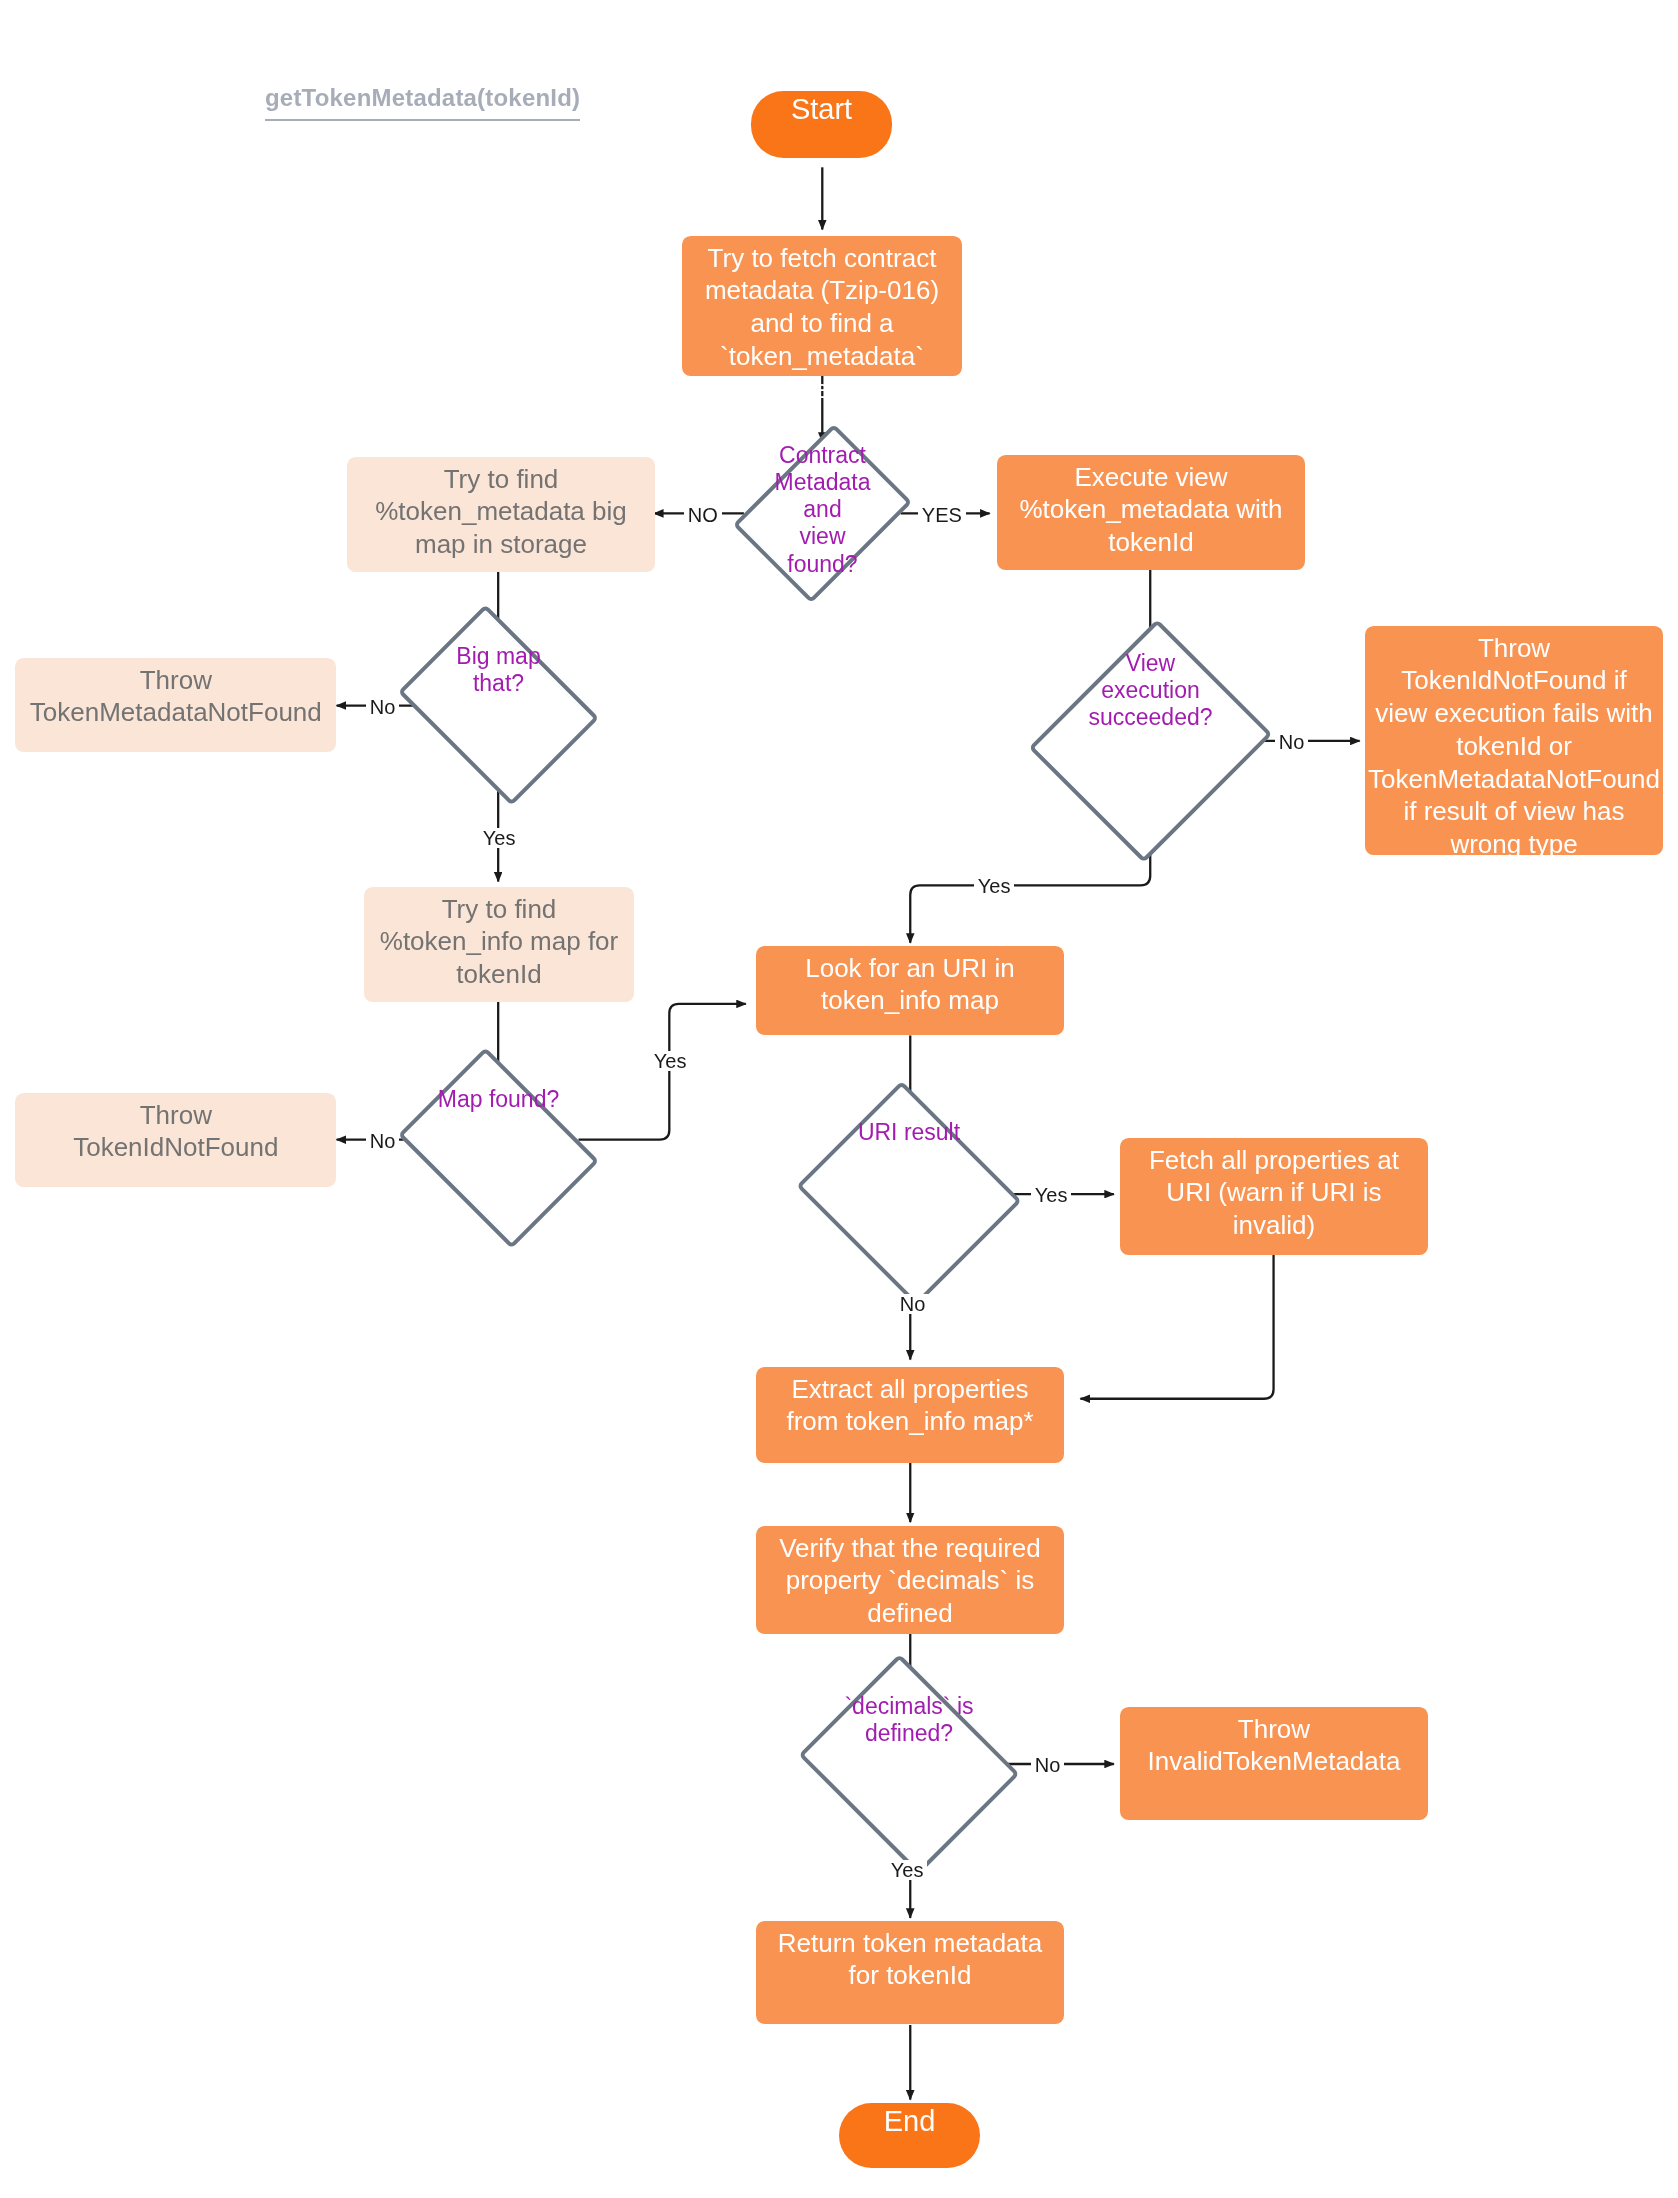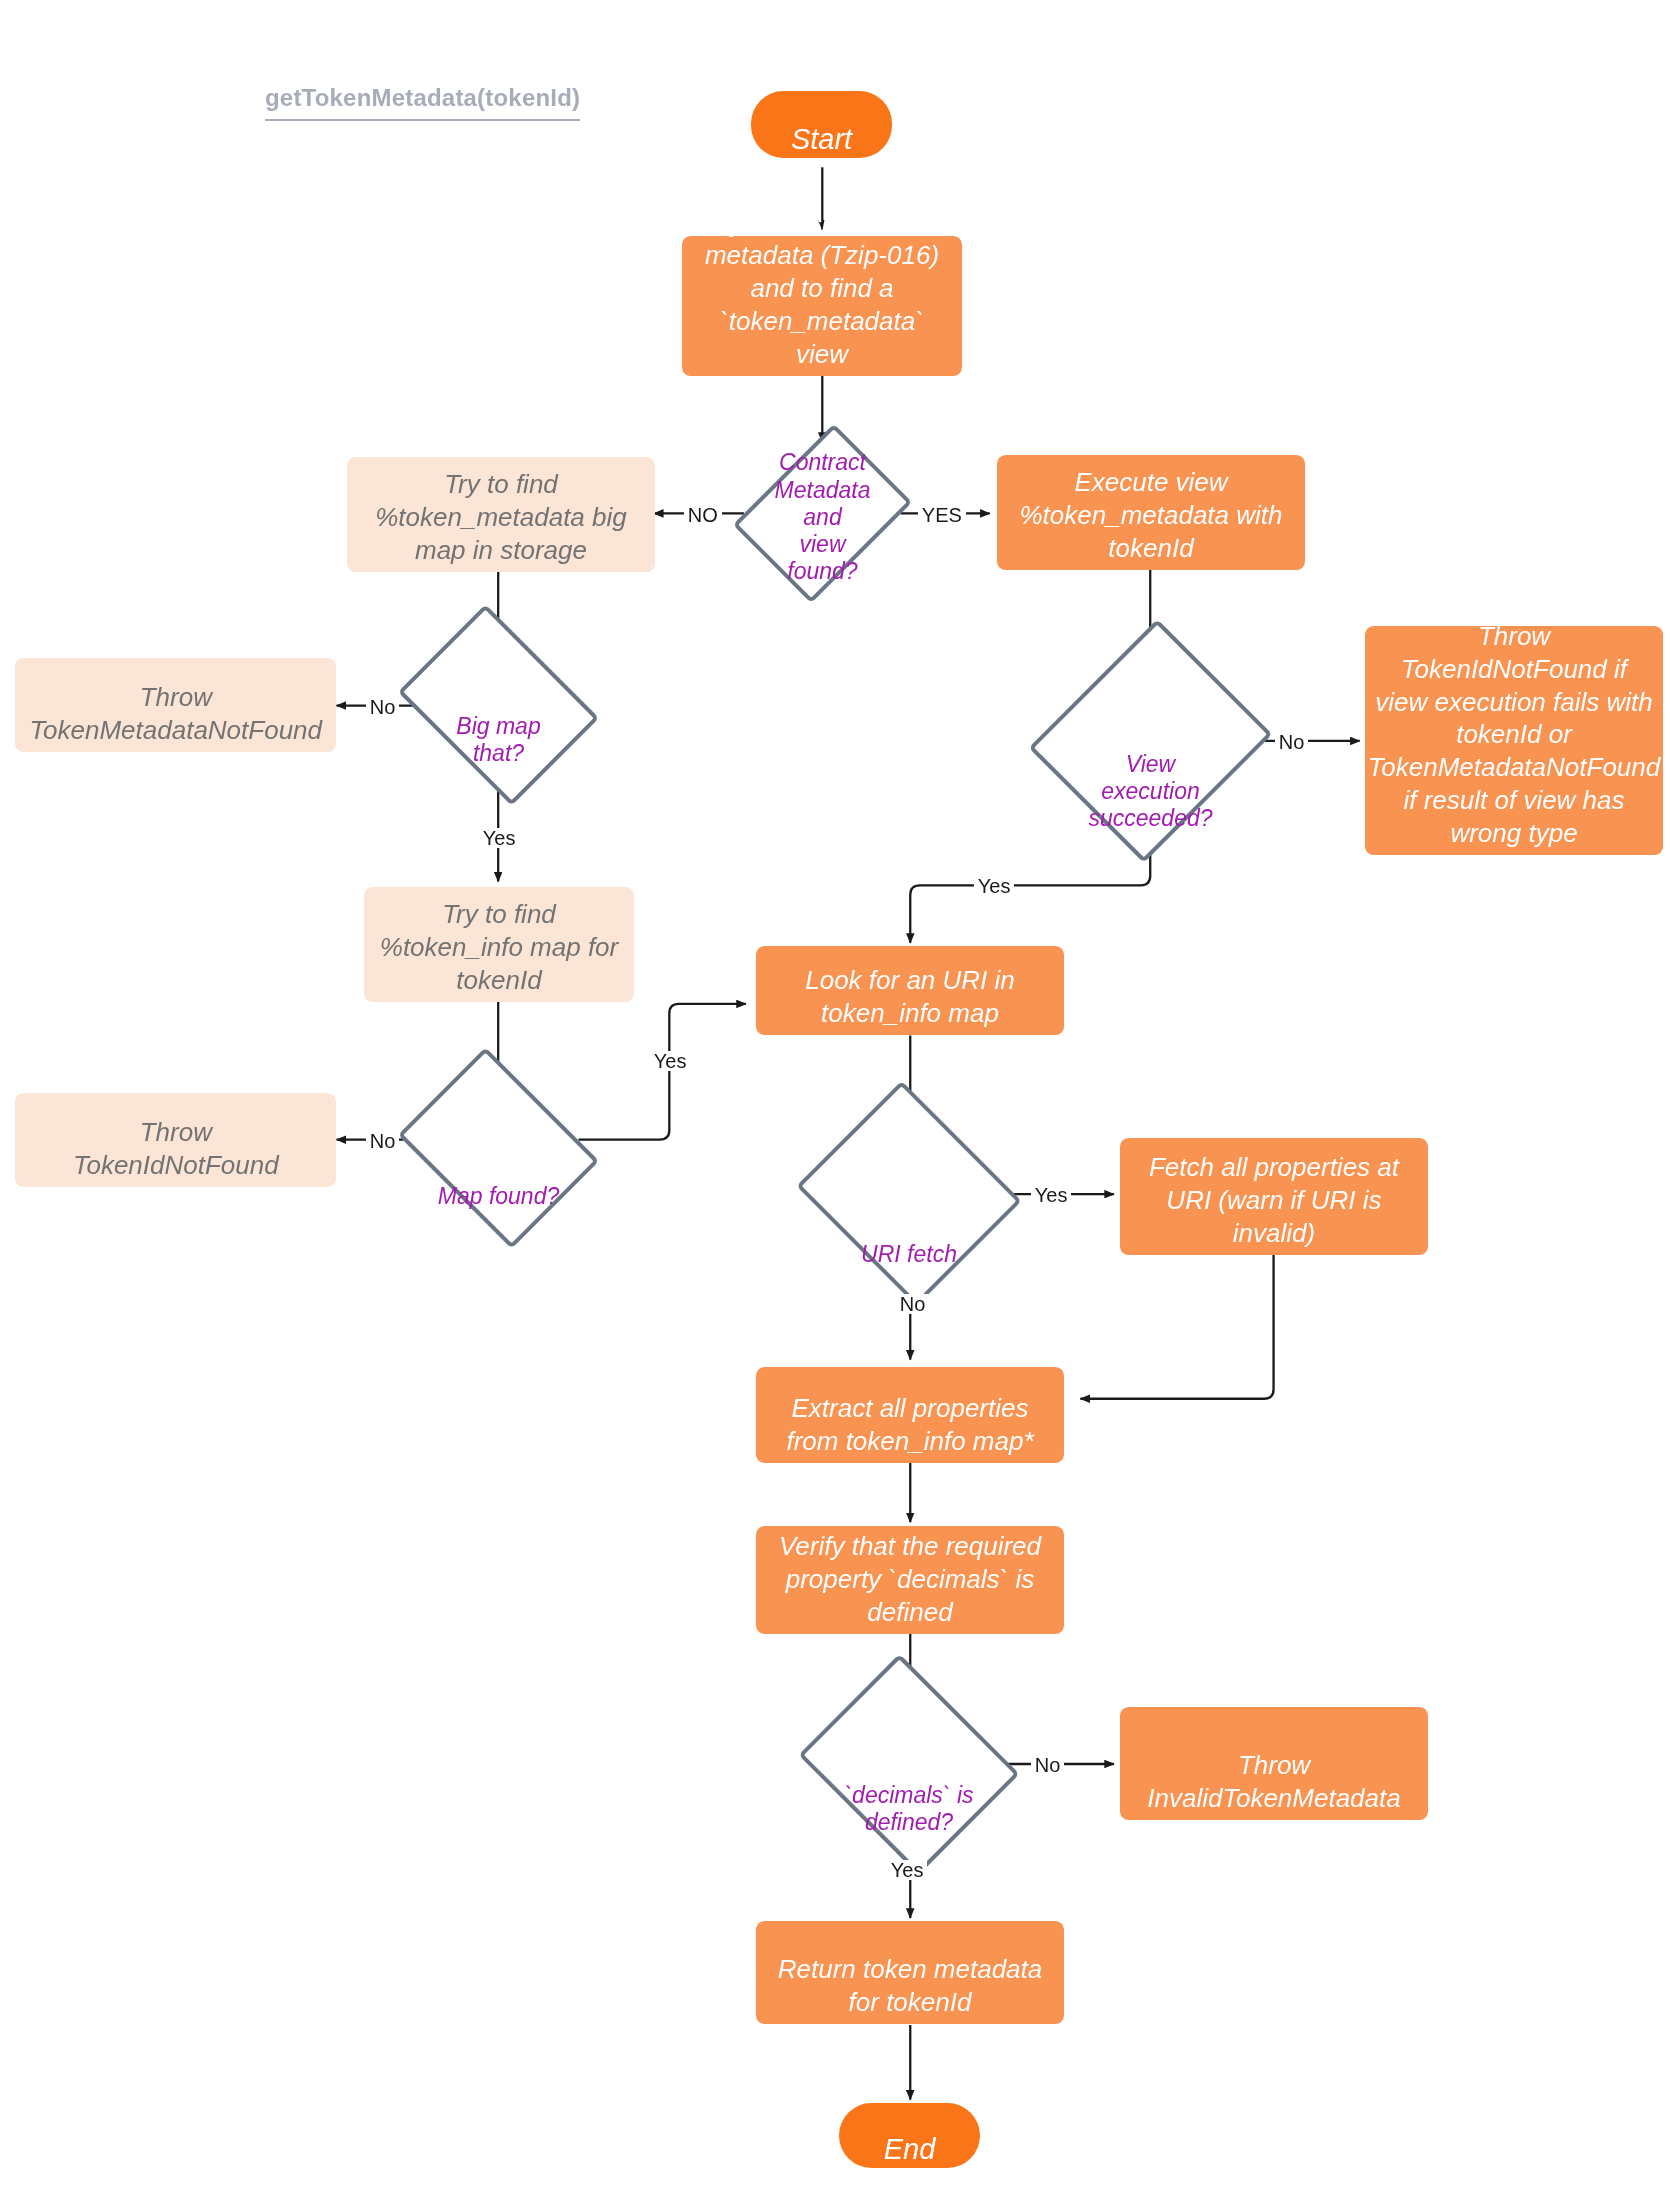--- a/index.html
+++ b/index.html
@@ -22,24 +22,23 @@
     left: 0;
     top: 0;
     width: 1679px;
     height: 2199px;
     pointer-events: none;
   }
   .node {
     position: absolute;
     box-sizing: border-box;
     display: flex;
-    align-items: flex-end;
+    align-items: flex-start;
     justify-content: center;
     text-align: center;
-    font-style: italic;
     line-height: 1.26;
     white-space: pre-line;
     z-index: 2;
   }
   
   .n-term {
     background: #F97518;
     color: #ffffff;
     border-radius: 32.5px;
     font-size: 29px;
@@ -242,21 +241,21 @@
 TokenIdNotFound</span>
   </div>
 
   <div class="node n-proc" style="left:756px; top:946px; width:308px; height:89px;">
     <span>Look for an URI in
 token_info map</span>
   </div>
 
   <div class="node n-dec" style="left:824px; top:1119px; width:170px; height:149px;">
     <div class="dia"></div>
-    <span class="dtxt">URI fetch</span>
+    <span class="dtxt">URI result</span>
   </div>
 
   <div class="node n-proc" style="left:1120px; top:1138px; width:308px; height:117px;">
     <span>Fetch all properties at
 URI (warn if URI is
 invalid)</span>
   </div>
 
   <div class="node n-proc" style="left:756px; top:1367px; width:308px; height:96px;">
     <span>Extract all properties

